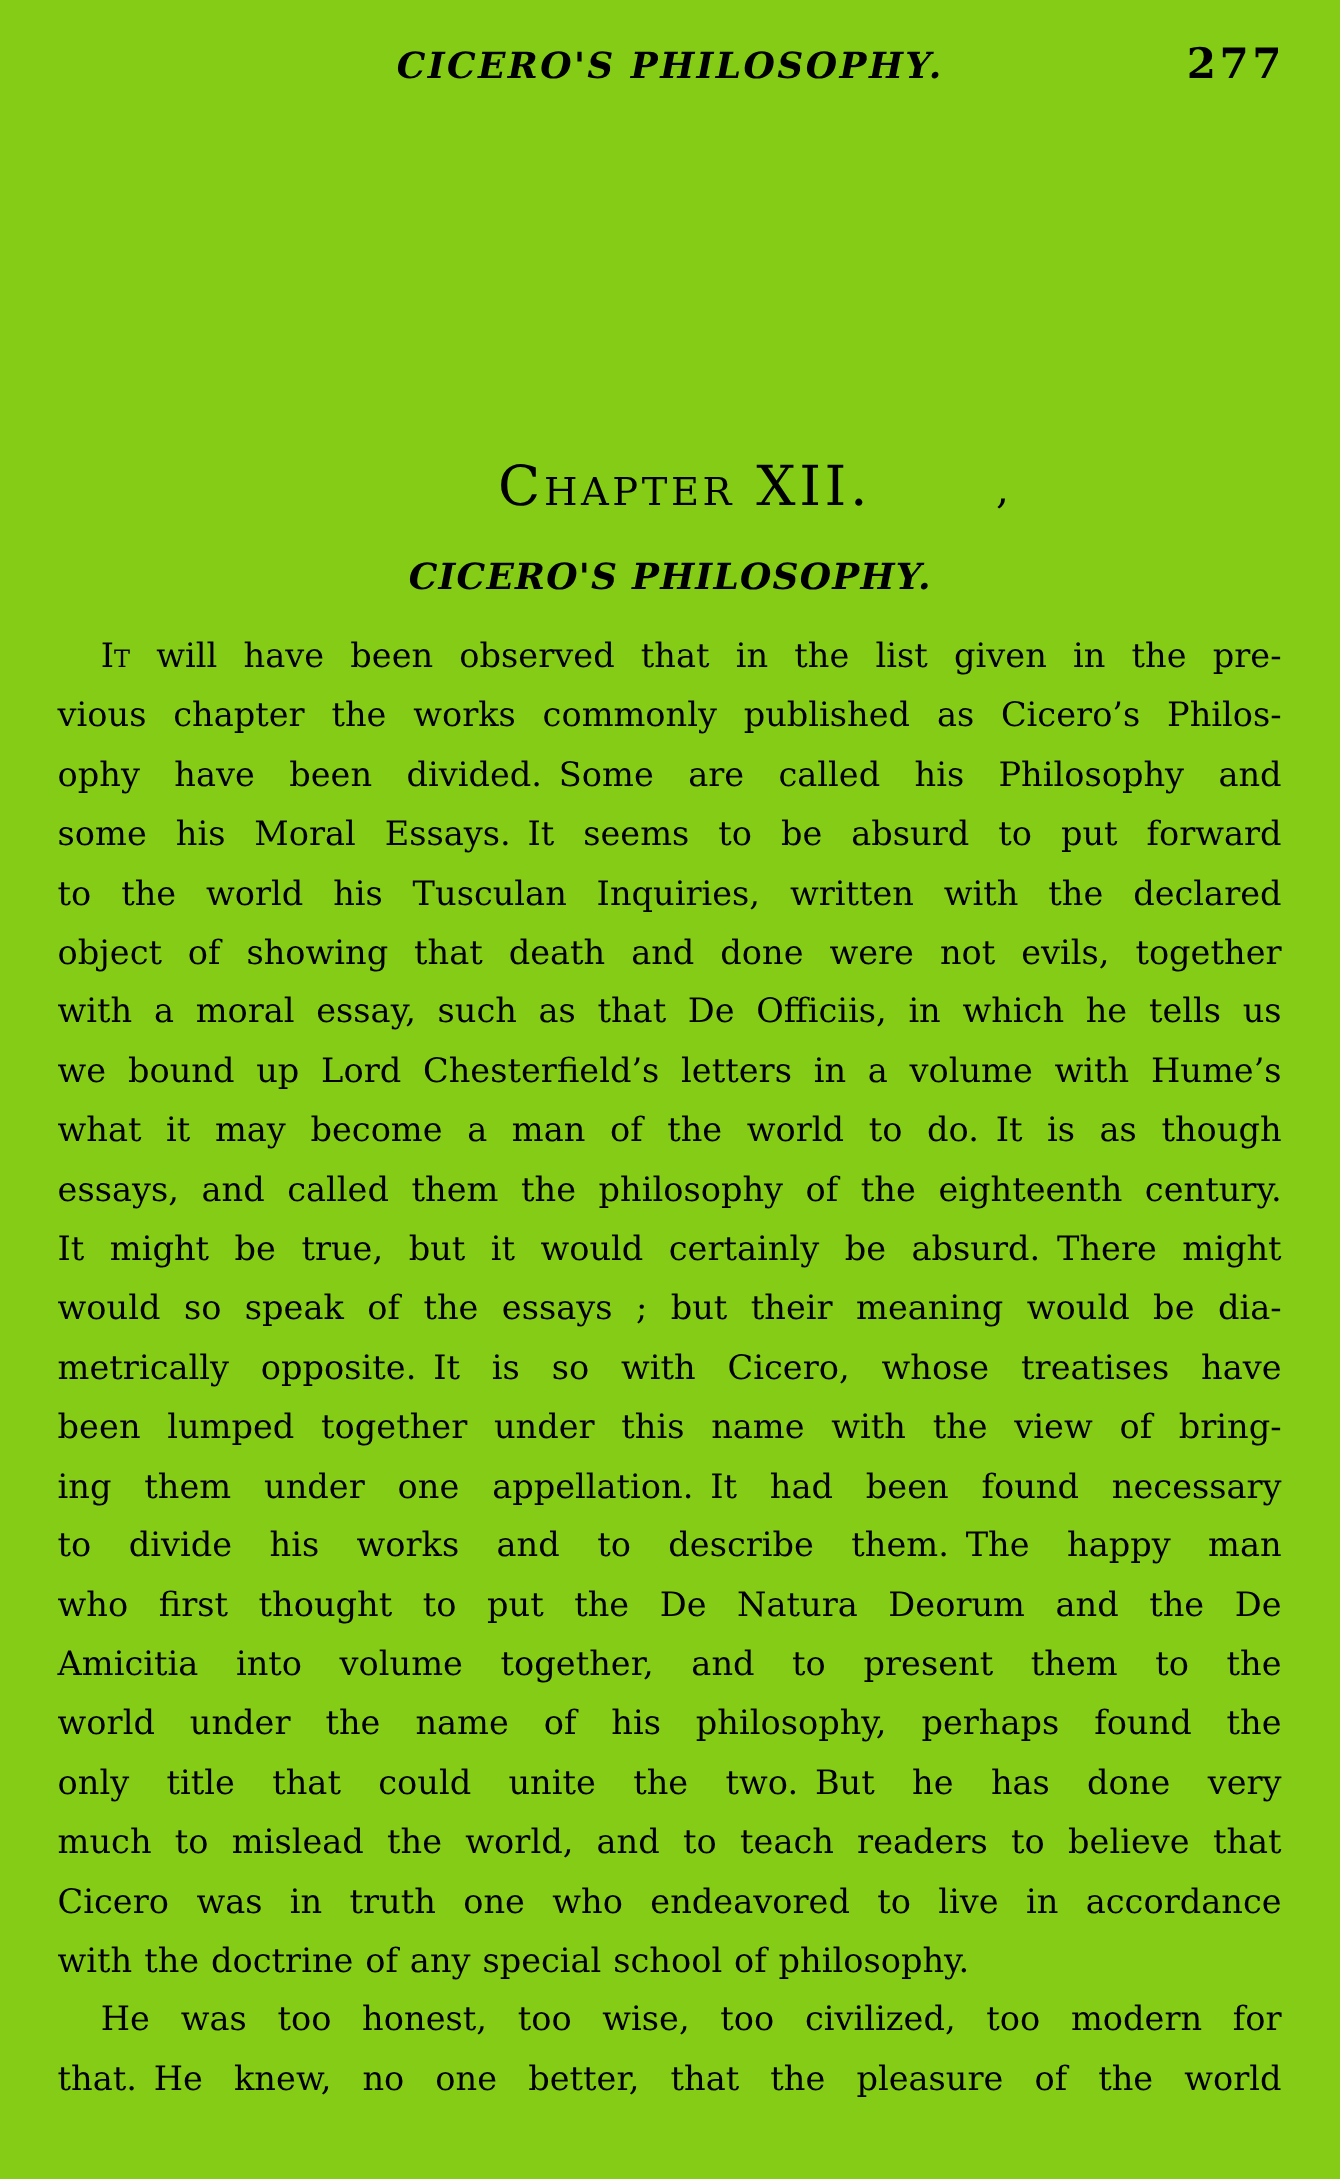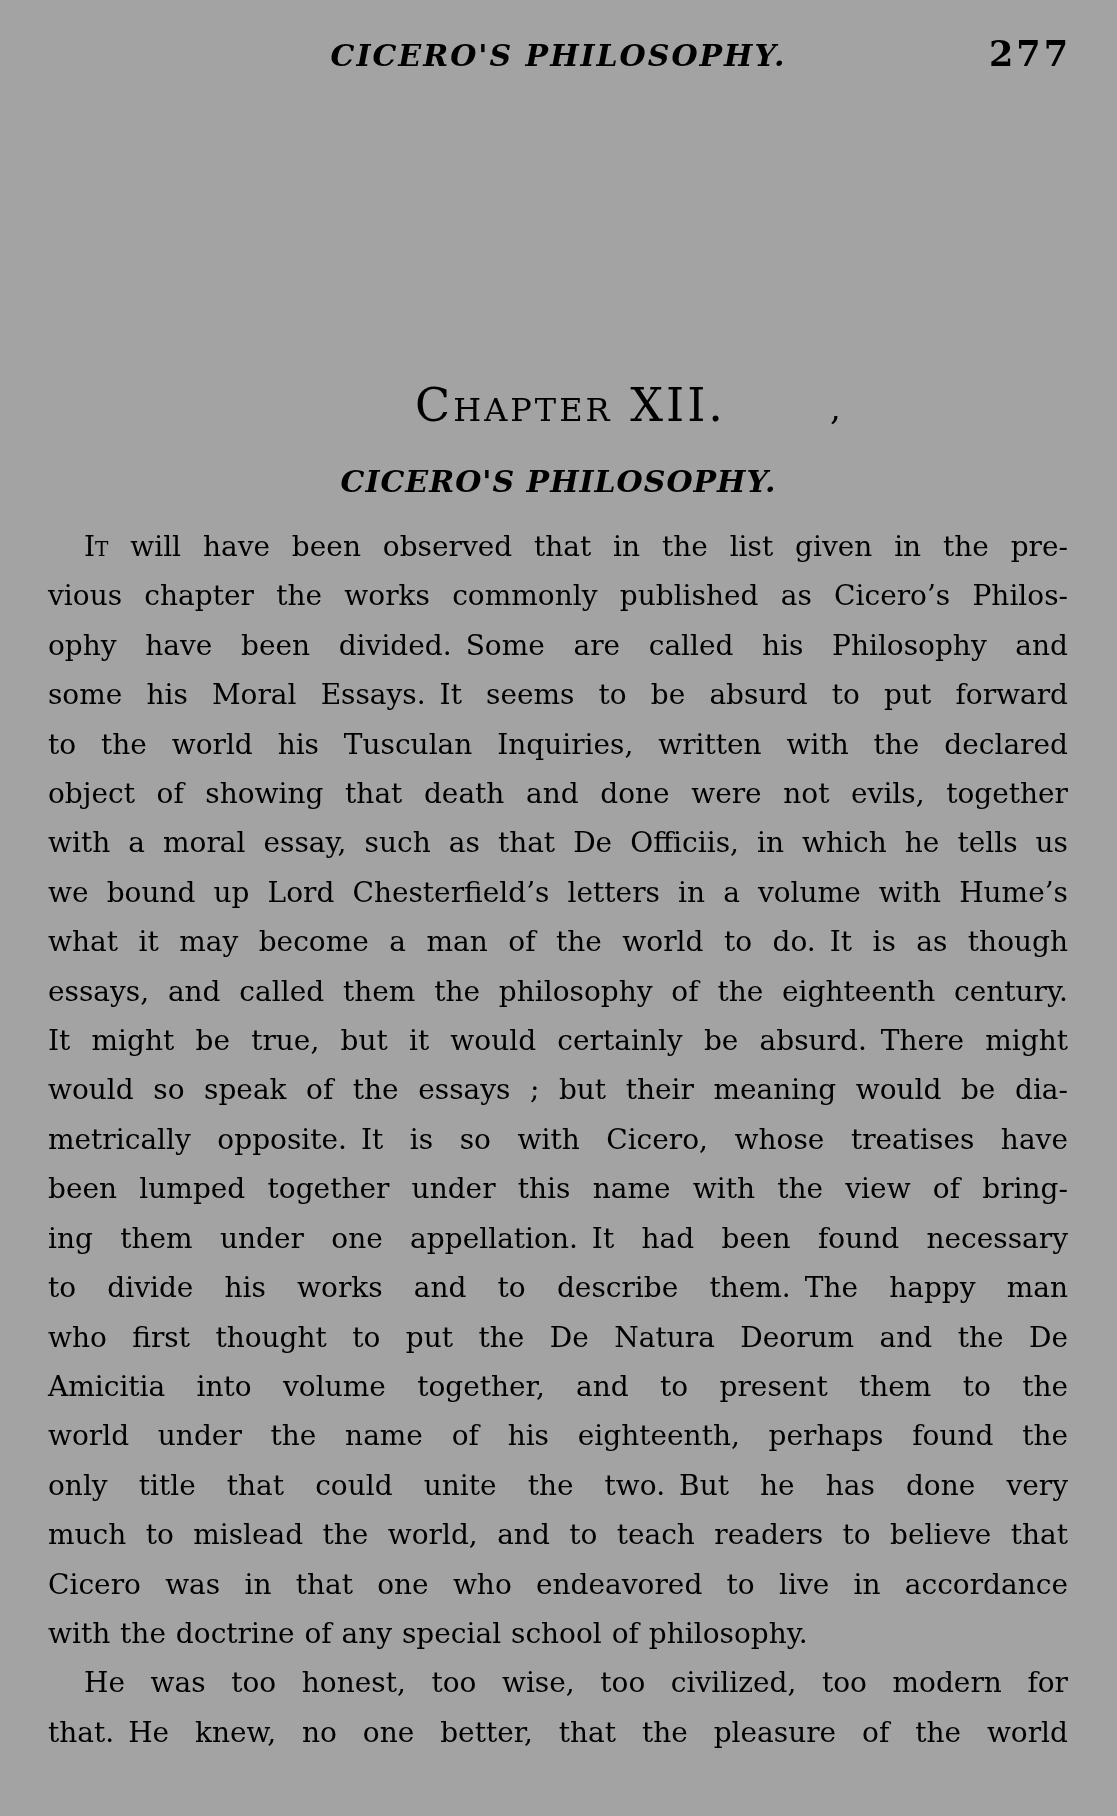--- a/index.html
+++ b/index.html
@@ -1,20 +1,20 @@
 <!DOCTYPE html>
 <html><head>
 <meta charset="utf-8">
 <style>
   html, body { margin: 0; padding: 0; background: #ffffff; }
   .page {
     position: relative;
     width: 1117px;
     height: 1816px;
-    background: #a3a3a3;
+    background: #84cc16;
     color: #000000;
     font-family: "DejaVu Serif", serif;
     overflow: hidden;
   }
   .running-title {
     position: absolute;
     top: 38px;
     left: 0;
     width: 100%;
     text-align: center;
@@ -110,22 +110,22 @@
     <div class="line">what it may become a man of the world to do. It is as though</div>
     <div class="line">essays, and called them the philosophy of the eighteenth century.</div>
     <div class="line">It might be true, but it would certainly be absurd. There might</div>
     <div class="line">would so speak of the essays ; but their meaning would be dia-</div>
     <div class="line">metrically opposite. It is so with Cicero, whose treatises have</div>
     <div class="line">been lumped together under this name with the view of bring-</div>
     <div class="line">ing them under one appellation. It had been found necessary</div>
     <div class="line">to divide his works and to describe them. The happy man</div>
     <div class="line">who first thought to put the De Natura Deorum and the De</div>
     <div class="line">Amicitia into volume together, and to present them to the</div>
-    <div class="line">world under the name of his eighteenth, perhaps found the</div>
+    <div class="line">world under the name of his philosophy, perhaps found the</div>
     <div class="line">only title that could unite the two. But he has done very</div>
     <div class="line">much to mislead the world, and to teach readers to believe that</div>
-    <div class="line">Cicero was in that one who endeavored to live in accordance</div>
+    <div class="line">Cicero was in truth one who endeavored to live in accordance</div>
     <div class="line para-end">with the doctrine of any special school of philosophy.</div>
     <div class="line indent">He was too honest, too wise, too civilized, too modern for</div>
     <div class="line">that. He knew, no one better, that the pleasure of the world</div>
   </div>
 
 </div>
 
 </body></html>

